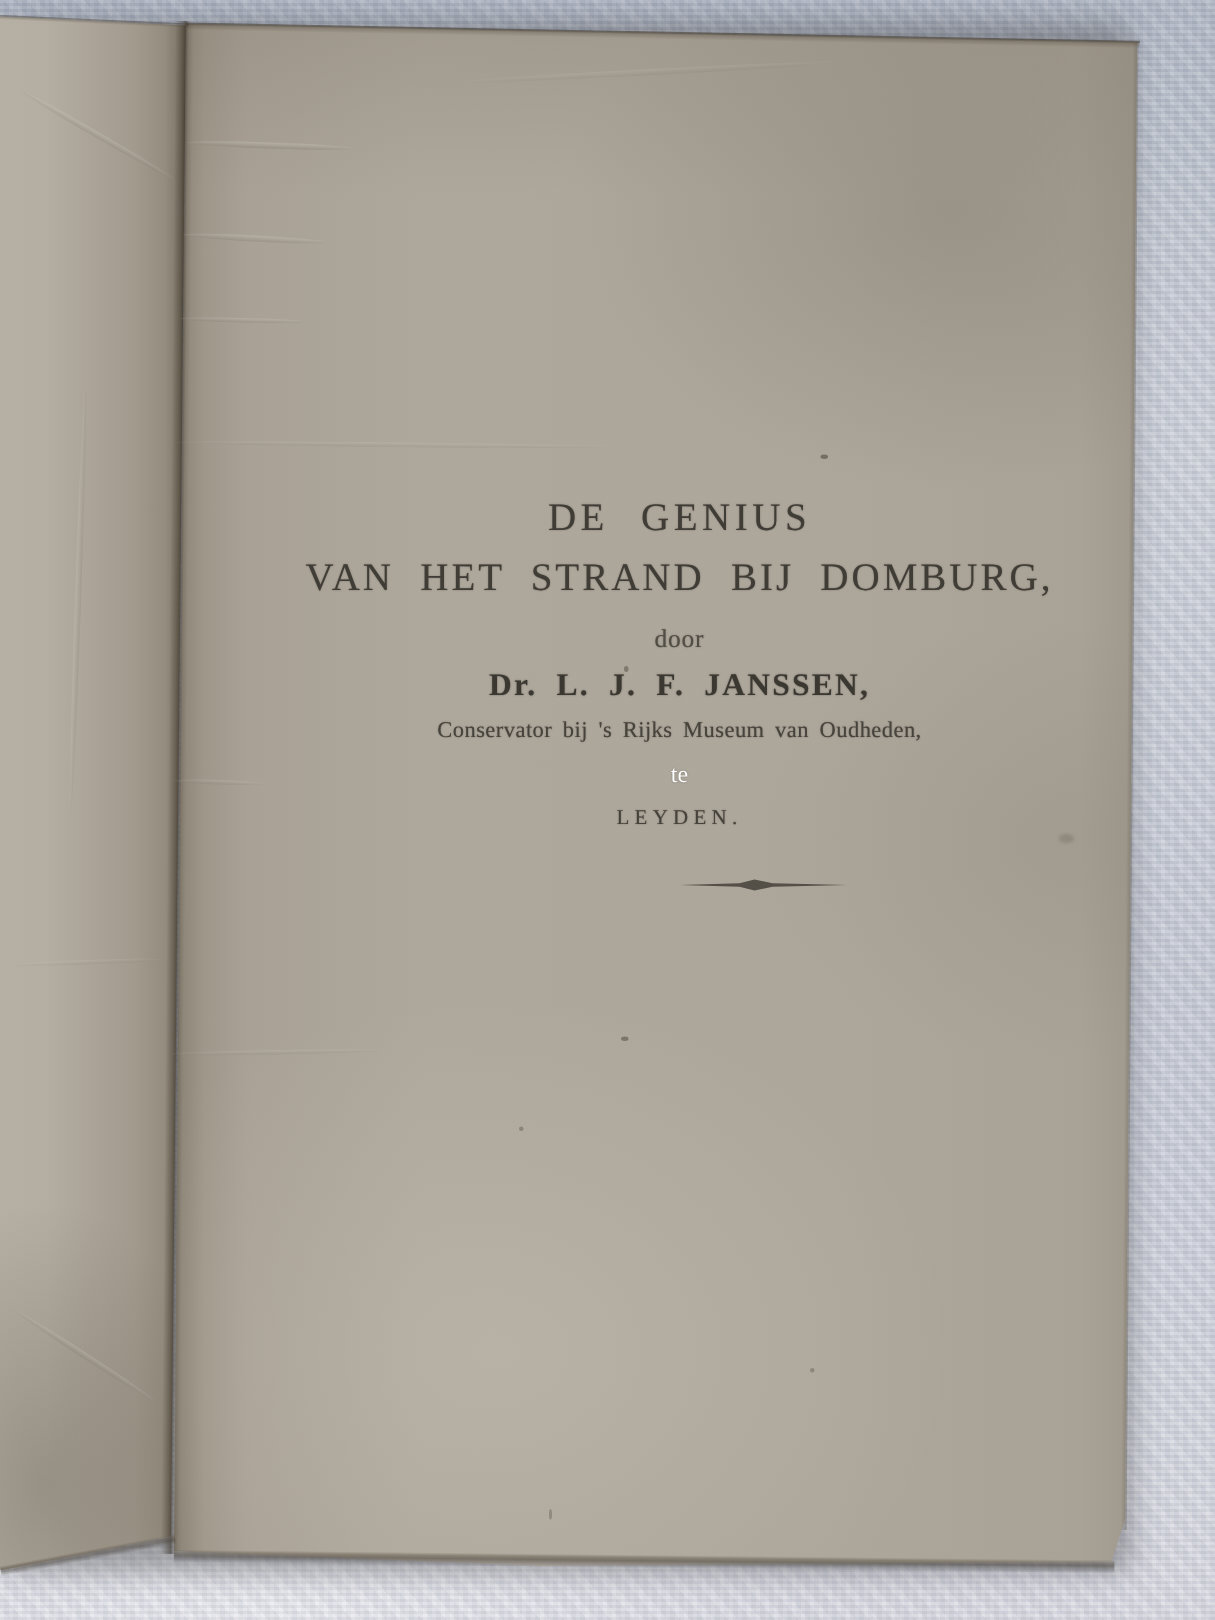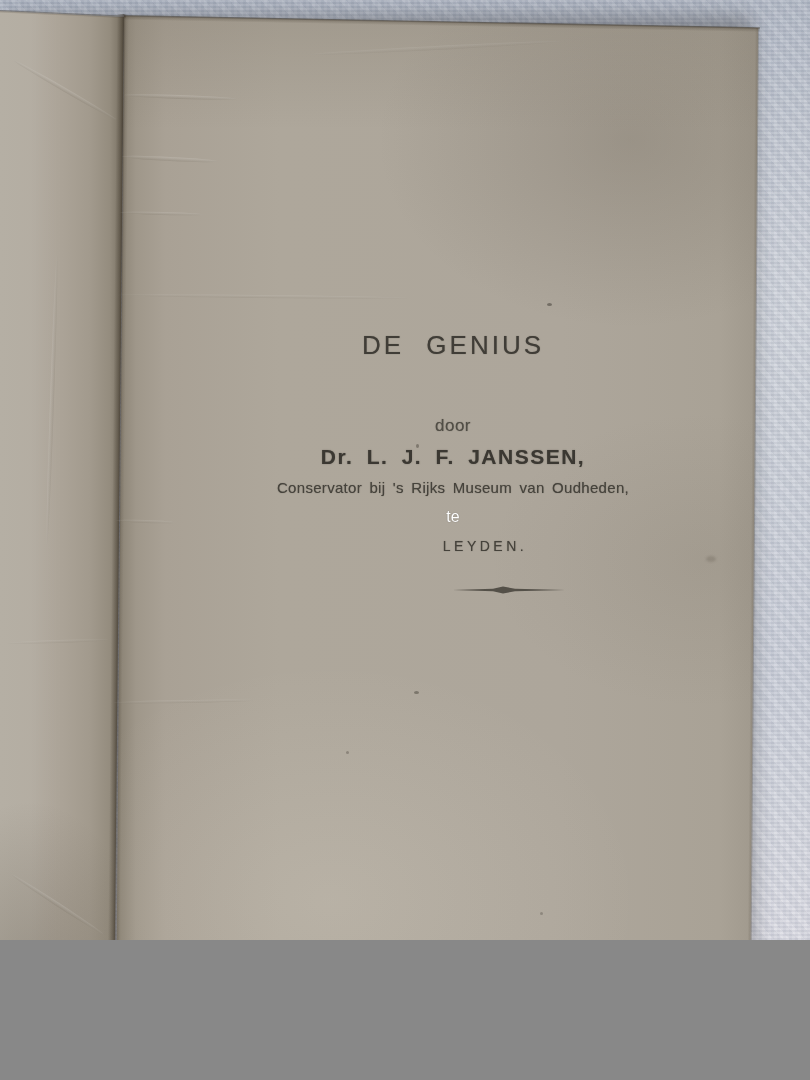--- a/index.html
+++ b/index.html
@@ -1,18 +1,18 @@
 <!DOCTYPE html>
 <html><head>
 <meta charset="utf-8">
 <style>
   html,body{margin:0;padding:0;background:#888;}
   .photo{
-    position:relative;width:810px;height:940px;overflow:hidden;
-    font-family:Liberation Sans, sans-serif;
+    position:relative;width:810px;height:1080px;overflow:hidden;
+    font-family:Liberation Serif, serif;
   }
   .photo *{position:absolute;}
 
   
   .cloth{
     inset:0;
     background:
       radial-gradient(ellipse 260px 520px at 802px 300px, rgba(255,255,255,.30), rgba(255,255,255,0) 70%),
       radial-gradient(ellipse 520px 220px at 180px 1075px, rgba(255,255,255,.45), rgba(255,255,255,0) 70%),
       linear-gradient(178deg,#adb4c1 0%,#b7bdc9 15%,#c3c8d2 45%,#ccd0da 70%,#d6d8e0 88%,#dcdce4 100%);
@@ -76,21 +76,21 @@
   .tp-line{
     left:453px;transform:translateX(-50%);white-space:nowrap;line-height:1;
     color:#403d37;text-shadow:0 0 1px rgba(64,60,52,.6);
   }
   .t-title1{top:332px;font-size:26px;letter-spacing:3px;word-spacing:12px;}
   .t-title2{top:372px;font-size:26px;letter-spacing:2px;word-spacing:9px;}
   .t-byline{top:417px;font-size:17px;letter-spacing:.5px;color:#514e46;text-align:right;}
   .t-author{top:446px;font-size:21px;font-weight:bold;letter-spacing:1.5px;word-spacing:6px;color:#3b3832;text-shadow:0 0 1.2px rgba(59,56,50,.6);}
   .t-affil{top:480px;font-size:15px;letter-spacing:.3px;word-spacing:3px;color:#46433c;}
   .t-te{top:509px;font-size:16px;color:#ffffff;}
-  .t-place{top:539px;font-size:14px;letter-spacing:3.5px;color:#45423b;margin-left:32px;}
+  .t-place{top:539px;font-size:14px;letter-spacing:3.5px;color:#45423b;}
   .t-ornament{top:585px;}
 </style>
 </head>
 <body>
 
 <div class="photo">
 
   <div class="cloth"></div>
 
   <div class="book-shadow"></div>
@@ -119,20 +119,21 @@
 
   <div class="speck" style="left:547px;top:303px;width:5px;height:3px;opacity:.85;"></div>
   <div class="speck" style="left:416px;top:444px;width:3px;height:4px;opacity:.7;"></div>
   <div class="speck" style="left:414px;top:691px;width:5px;height:3px;opacity:.75;"></div>
   <div class="speck" style="left:346px;top:751px;width:3px;height:3px;opacity:.55;"></div>
   <div class="speck" style="left:540px;top:912px;width:3px;height:3px;opacity:.5;"></div>
   <div class="speck" style="left:366px;top:1006px;width:2px;height:7px;opacity:.5;"></div>
   <div class="speck" style="left:706px;top:556px;width:10px;height:6px;background:rgba(90,84,72,.25);filter:blur(1px);"></div>
 
   <div class="tp-line t-title1">DE GENIUS</div>
+  <div class="tp-line t-title2">VAN HET STRAND BIJ DOMBURG,</div>
   <div class="tp-line t-byline">door</div>
   <div class="tp-line t-affil">Conservator bij 's Rijks Museum van Oudheden,</div>
   <div class="tp-line t-author">Dr. L. J. F. JANSSEN,</div>
   <div class="tp-line t-te">te</div>
   <div class="tp-line t-place">LEYDEN.</div>
 
   <div class="tp-line t-ornament">
     <svg width="112" height="10" viewBox="0 0 112 10" xmlns="http://www.w3.org/2000/svg">
       <polygon points="0,5 40,3.8 50,1.4 62,3.8 112,5 62,6.2 50,8.6 40,6.2" fill="#44413a" opacity="0.85"></polygon>
     </svg>

